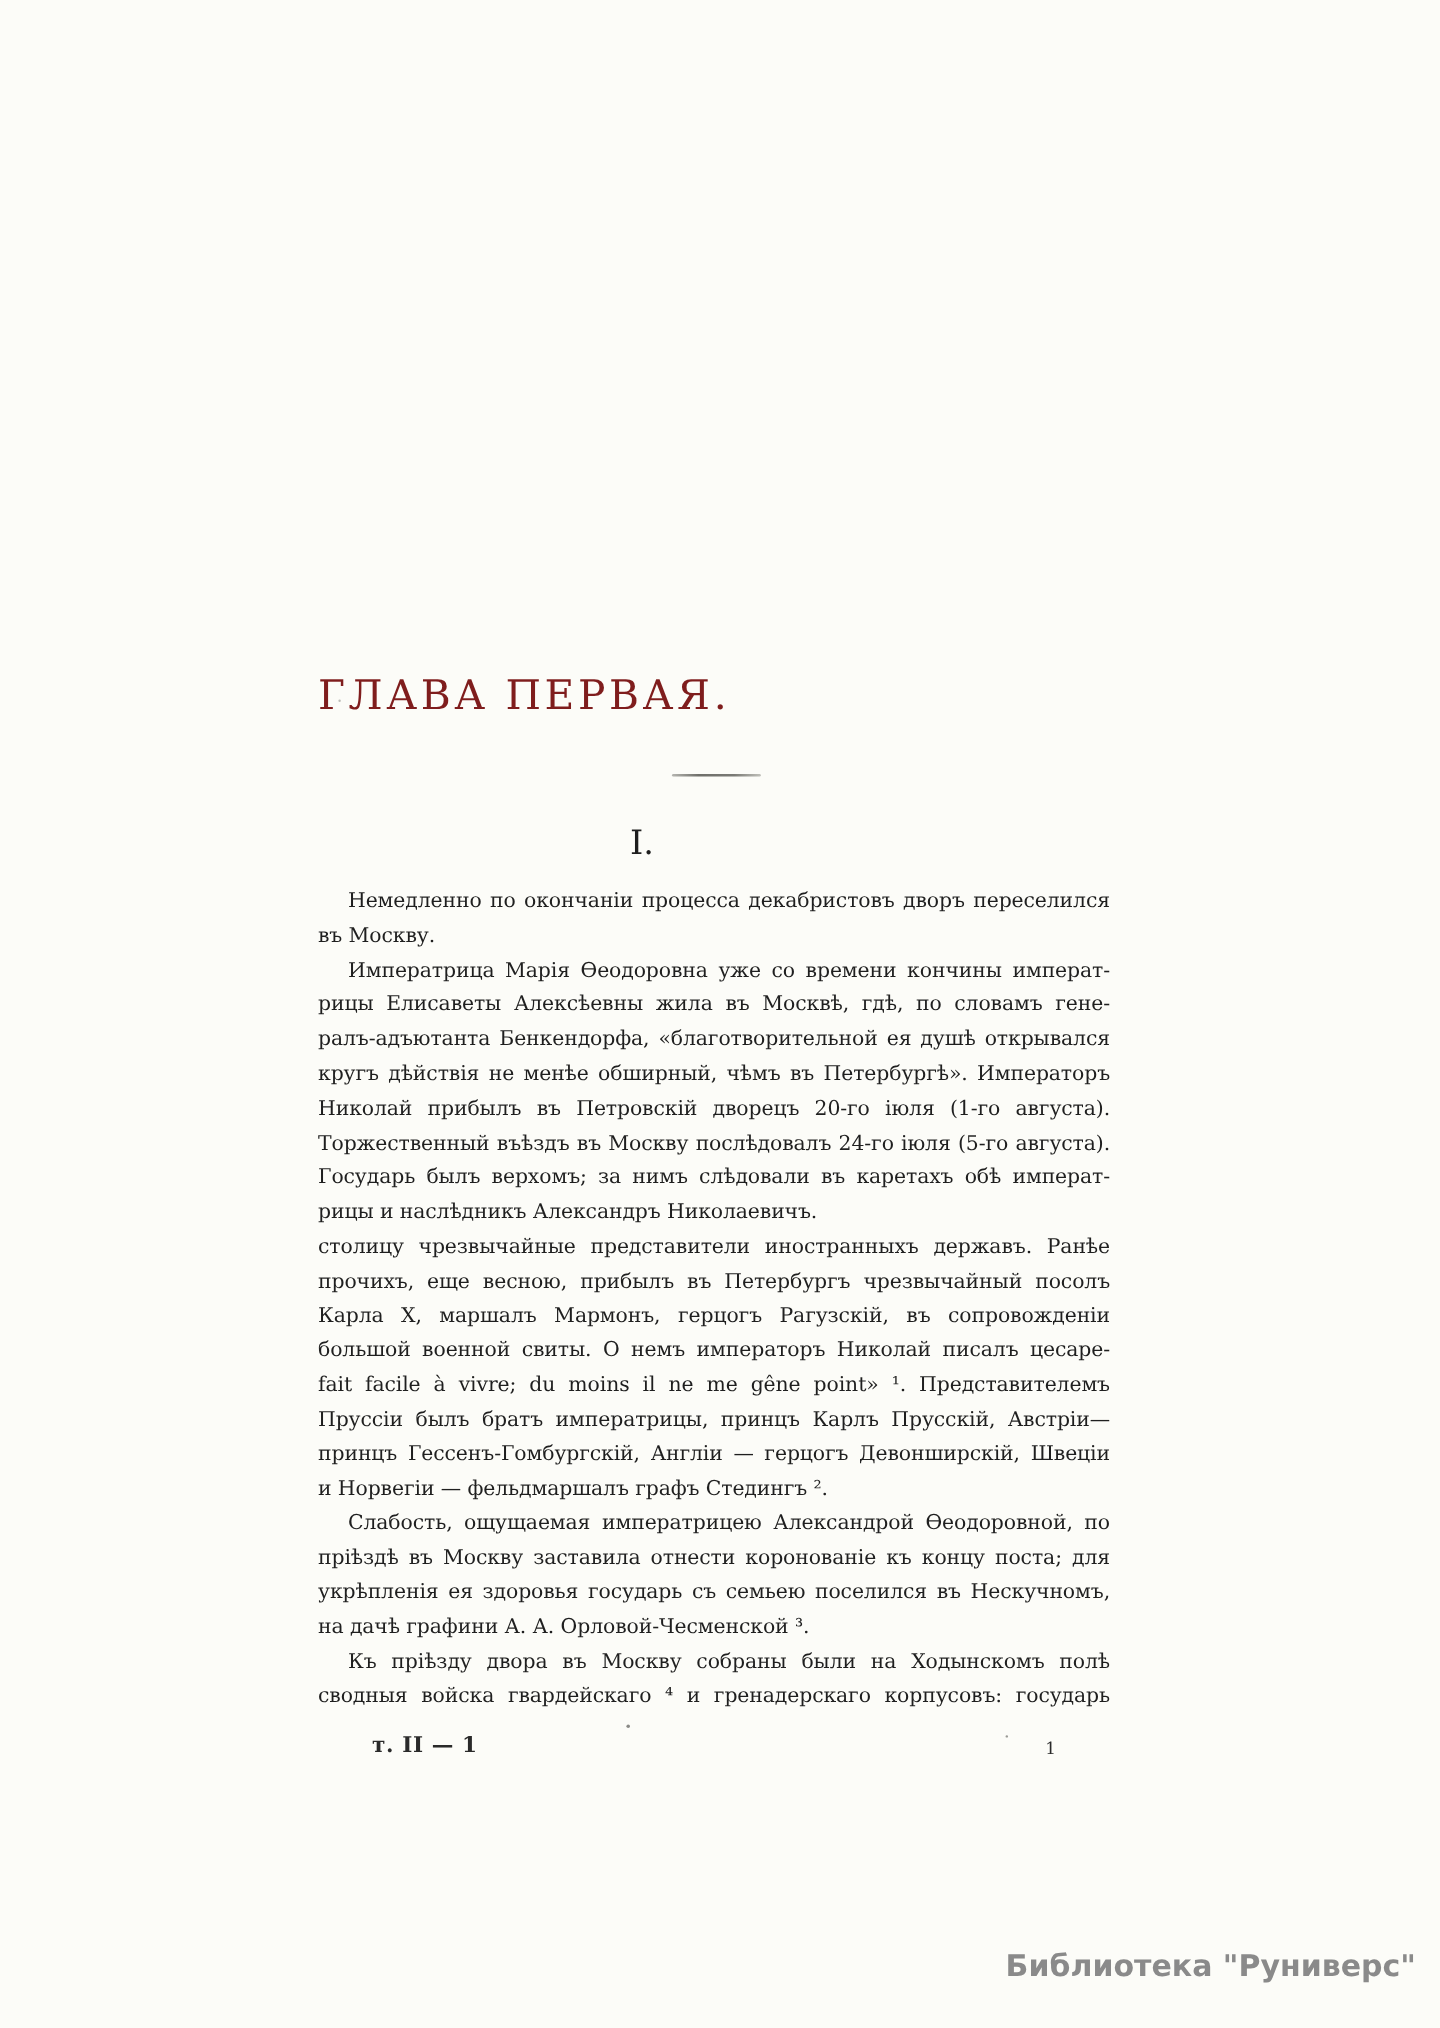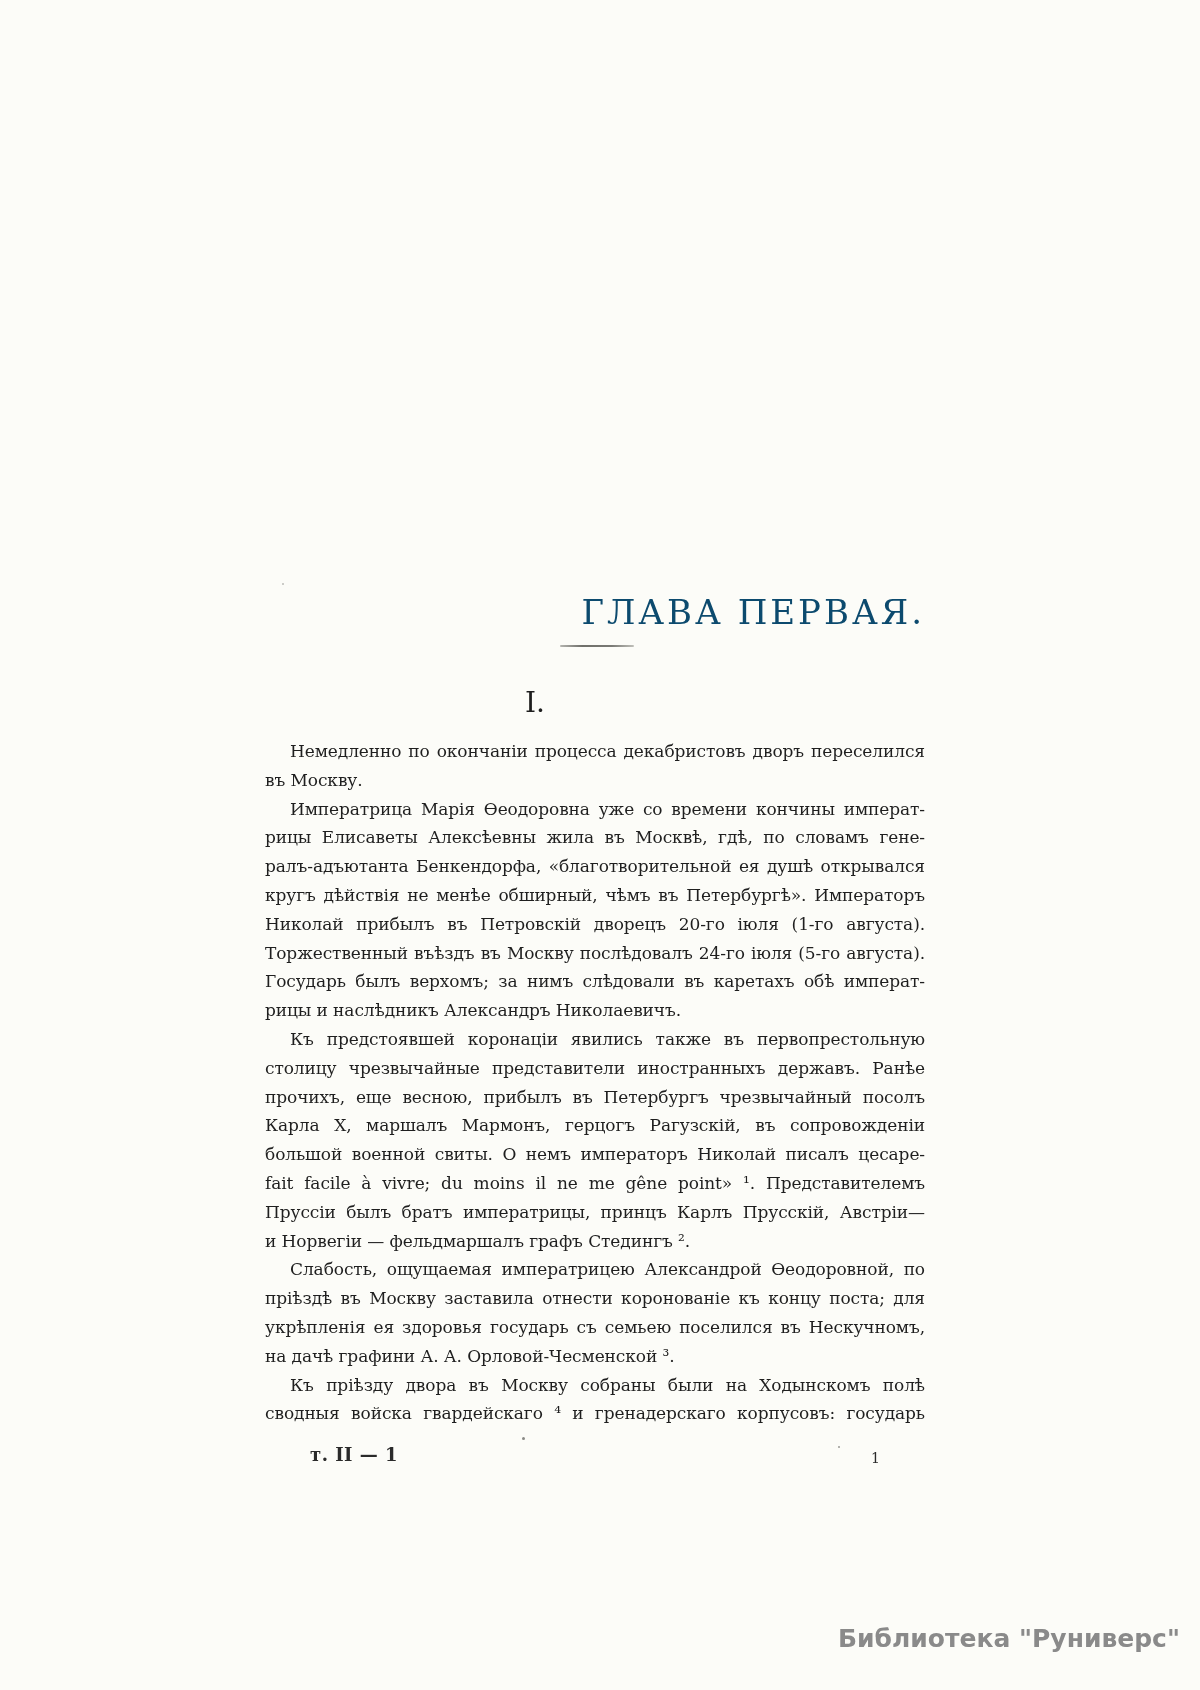--- a/index.html
+++ b/index.html
@@ -8,27 +8,27 @@
     background: #fcfcf8;
     position: relative;
     overflow: hidden;
     font-family: "DejaVu Serif", "Liberation Serif", serif;
     color: #222;
   }
   .page { position: absolute; inset: 0; }
 
   .chapter-title {
     position: absolute;
-    left: 265px; top: 592px; width: 660px;
+    left: 265px; top: 560px; width: 660px;
     margin: 0;
-    text-align: right;
+    text-align: left;
     font-size: 34px;
     font-weight: normal;
     letter-spacing: 3px;
-    color: #0c4a6e;
+    color: #7f1d1d;
   }
 
   .divider {
     position: absolute;
     left: 560px; top: 645px;
     width: 74px; height: 2px;
     background: linear-gradient(to right, #b5b5b0, #6f6f6a 30%, #7a7a75 70%, #c0c0ba);
     border-radius: 1px;
   }
 
@@ -109,27 +109,27 @@
       <div class="line just indent">Немедленно по окончаніи процесса декабристовъ дворъ переселился</div>
       <div class="line last">въ Москву.</div>
       <div class="line just indent">Императрица Марія Ѳеодоровна уже со времени кончины императ-</div>
       <div class="line just">рицы Елисаветы Алексѣевны жила въ Москвѣ, гдѣ, по словамъ гене-</div>
       <div class="line just">ралъ-адъютанта Бенкендорфа, «благотворительной ея душѣ открывался</div>
       <div class="line just">кругъ дѣйствія не менѣе обширный, чѣмъ въ Петербургѣ». Императоръ</div>
       <div class="line just">Николай прибылъ въ Петровскій дворецъ 20-го іюля (1-го августа).</div>
       <div class="line just">Торжественный въѣздъ въ Москву послѣдовалъ 24-го іюля (5-го августа).</div>
       <div class="line just">Государь былъ верхомъ; за нимъ слѣдовали въ каретахъ обѣ императ-</div>
       <div class="line last">рицы и наслѣдникъ Александръ Николаевичъ.</div>
-      <div class="line just indent">Къ предстоявшей коронаціи явились также въ первопрестольную</div>
       <div class="line just">столицу чрезвычайные представители иностранныхъ державъ. Ранѣе</div>
       <div class="line just">прочихъ, еще весною, прибылъ въ Петербургъ чрезвычайный посолъ</div>
       <div class="line just">Карла X, маршалъ Мармонъ, герцогъ Рагузскій, въ сопровожденіи</div>
       <div class="line just">большой военной свиты. О немъ императоръ Николай писалъ цесаре-</div>
       <div class="line just">fait facile à vivre; du moins il ne me gêne point» ¹. Представителемъ</div>
       <div class="line just">Пруссіи былъ братъ императрицы, принцъ Карлъ Прусскій, Австріи—</div>
+      <div class="line just">принцъ Гессенъ-Гомбургскій, Англіи — герцогъ Девонширскій, Швеціи</div>
       <div class="line last">и Норвегіи — фельдмаршалъ графъ Стедингъ ².</div>
       <div class="line just indent">Слабость, ощущаемая императрицею Александрой Ѳеодоровной, по</div>
       <div class="line just">пріѣздѣ въ Москву заставила отнести коронованіе къ концу поста; для</div>
       <div class="line just">укрѣпленія ея здоровья государь съ семьею поселился въ Нескучномъ,</div>
       <div class="line last">на дачѣ графини А. А. Орловой-Чесменской ³.</div>
       <div class="line just indent">Къ пріѣзду двора въ Москву собраны были на Ходынскомъ полѣ</div>
       <div class="line just">сводныя войска гвардейскаго ⁴ и гренадерскаго корпусовъ: государь</div>
     </div>
 
   <div class="footer-signature">т. II — 1</div>

